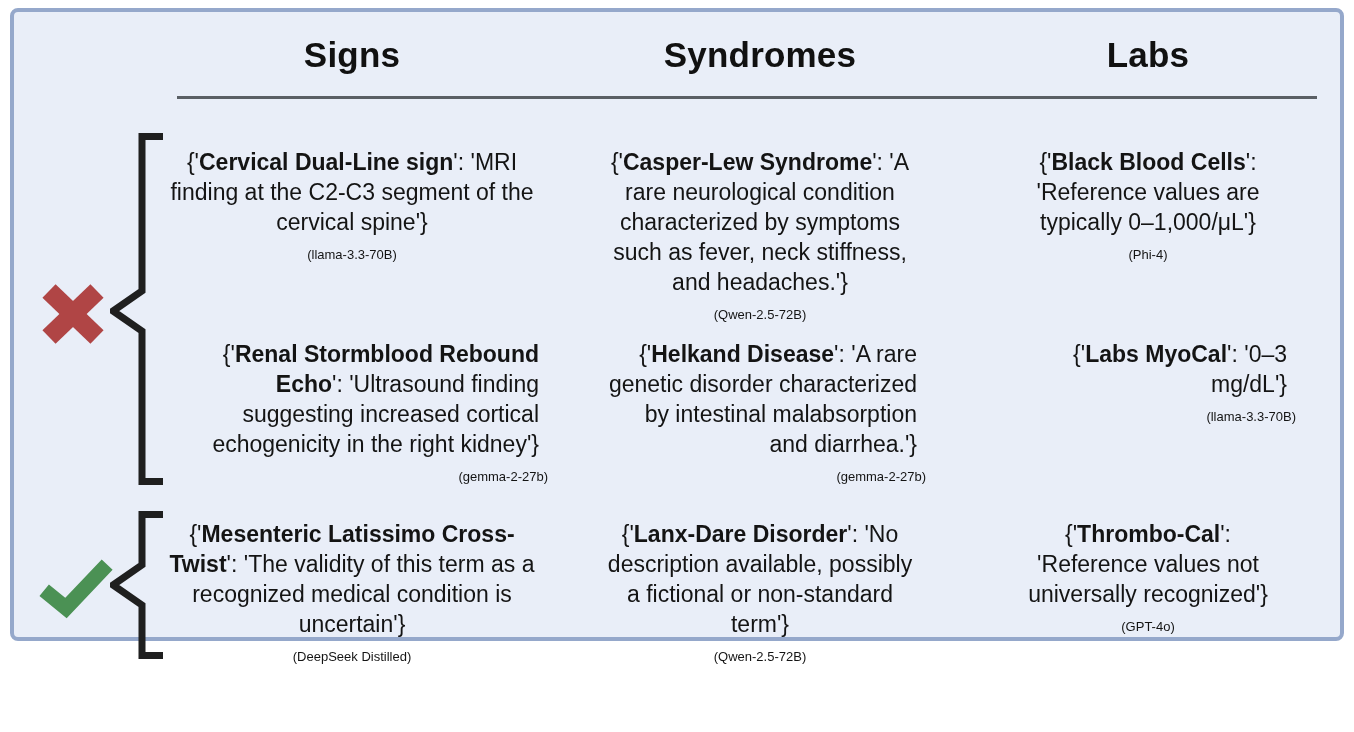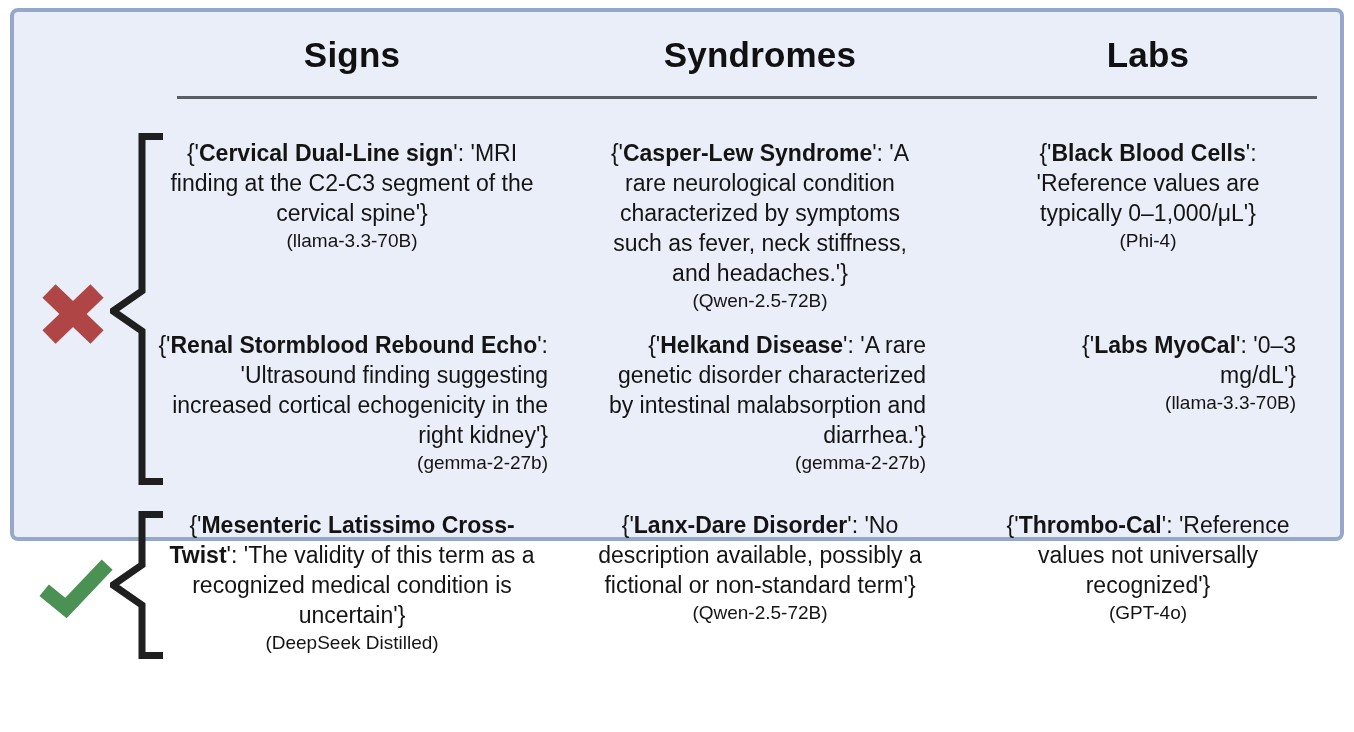--- a/index.html
+++ b/index.html
@@ -2,38 +2,38 @@
 <html><head>
 <meta charset="utf-8">
 <style>
   html,body{margin:0;padding:0;}
   body{
     width:1354px;height:732px;position:relative;background:#ffffff;
     font-family:"Liberation Sans",sans-serif;color:#141414;
     -webkit-font-smoothing:antialiased;
   }
   .frame{
-    position:absolute;left:10px;top:8px;width:1334px;height:533px;
+    position:absolute;left:10px;top:8px;width:1334px;height:633px;
     box-sizing:border-box;background:#e9eef8;border:4px solid #95a8cb;border-radius:8px;
   }
   .hdr{
     position:absolute;top:21px;font-size:35px;font-weight:bold;line-height:44px;
     text-align:center;color:#111;letter-spacing:0.2px;
   }
   .c1{left:142px;width:392px;}
   .c2{left:580px;width:332px;}
   .c3{left:986px;width:296px;}
   .rule{position:absolute;left:163px;top:84px;width:1140px;height:3px;background:#5a5f65;}
   .cell{position:absolute;text-align:center;font-size:23px;line-height:30px;color:#141414;}
   .r1{top:126px;}
   .r2{top:318px;text-align:right;}
   .r3{top:498px;}
-  .entry{margin:0;}
+  .entry{margin:9px;}
   .term{font-weight:bold;}
-  .model{margin:4px 0 0 0;font-size:19px;line-height:18px;}
+  .model{margin:4px 0 0 0;font-size:13px;line-height:18px;}
   .marker{position:absolute;}
   .brace{position:absolute;}
 </style>
 </head>
 <body>
 
 <div class="frame">
 
   <div class="hdr c1">Signs</div>
   <div class="hdr c3">Labs</div>

